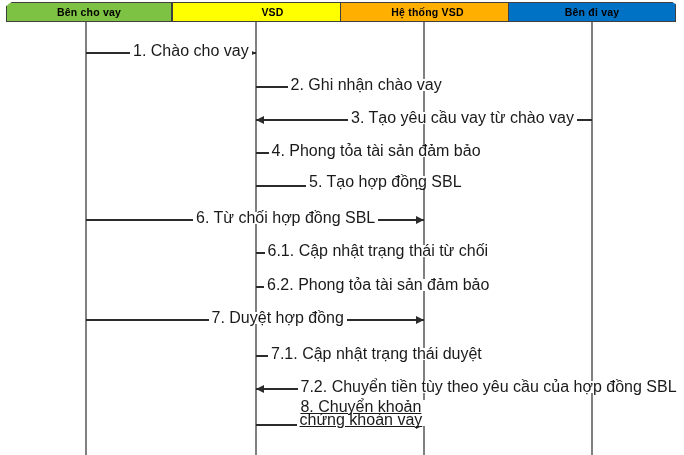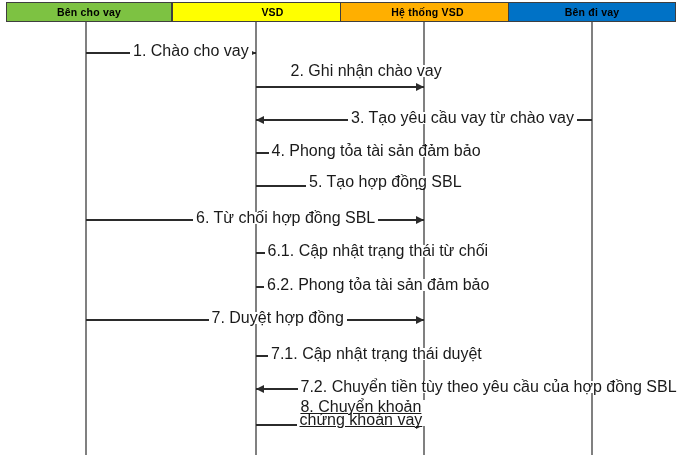--- a/index.html
+++ b/index.html
@@ -9,20 +9,21 @@
   }
   body {
     font-family: "Liberation Sans", sans-serif;
   }
   #diagram-root {
     position: relative;
     width: 684px;
     height: 455px;
     background: #ffffff;
     overflow: hidden;
+    border-radius: 21px;
   }
   .lane-header {
     position: absolute;
     box-sizing: border-box;
     border: 1px solid #3f3f3f;
     height: 20px;
     top: 2px;
     display: flex;
     align-items: center;
     justify-content: center;
@@ -95,21 +96,21 @@
       <div class="lifeline" style="left: 255px;"></div>
       <div class="lifeline" style="left: 423px;"></div>
       <div class="lifeline" style="left: 591px;"></div>
     </div>
   <div id="messages">
       <div class="msg" style="left: 86px; width: 170px; top: 52px;"></div>
       <div class="arrowhead right" style="top: 48.5px; left: 248px;"></div>
       <div class="msg-label" style="left: 130px; top: 45px;">1. Chào cho vay</div>
       <div class="msg" style="left: 256px; width: 168px; top: 86px;"></div>
       <div class="arrowhead right" style="top: 82.5px; left: 416px;"></div>
-      <div class="msg-label" style="left: 287.5px; top: 65px;">2. Ghi nhận chào vay</div>
+      <div class="msg-label" style="left: 287.5px; top: 79px;">2. Ghi nhận chào vay</div>
       <div class="msg" style="left: 256px; width: 336px; top: 119px;"></div>
       <div class="arrowhead left" style="top: 115.5px; left: 256px;"></div>
       <div class="msg-label" style="left: 348px; top: 112px;">3. Tạo yêu cầu vay từ chào vay</div>
       <div class="msg" style="left: 256px; width: 168px; top: 152px;"></div>
       <div class="arrowhead right" style="top: 148.5px; left: 416px;"></div>
       <div class="msg-label" style="left: 268.5px; top: 145px;">4. Phong tỏa tài sản đảm bảo</div>
       <div class="msg" style="left: 256px; width: 168px; top: 185px;"></div>
       <div class="arrowhead right" style="top: 181.5px; left: 416px;"></div>
       <div class="msg-label" style="left: 287px; top: 176px; margin-left: 19px;">5. Tạo hợp đồng SBL</div>
       <div class="msg" style="left: 86px; width: 338px; top: 219px;"></div>

